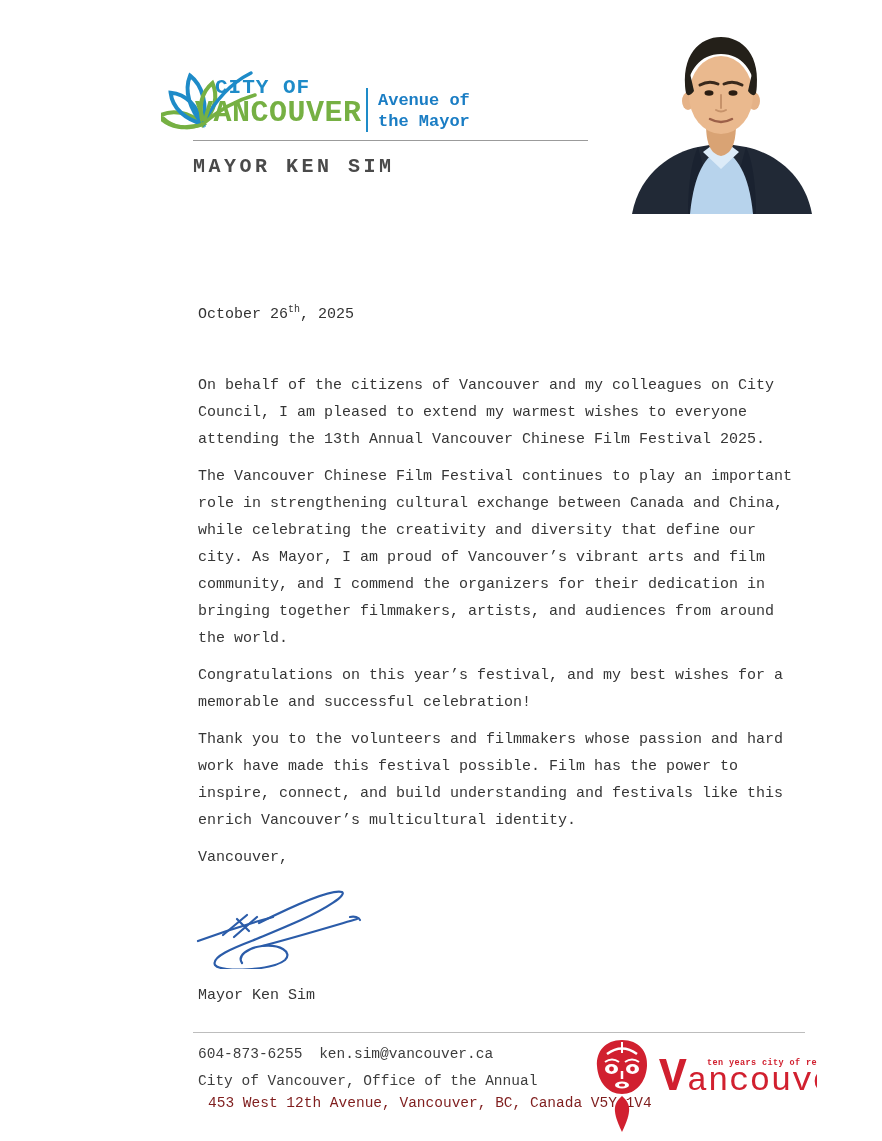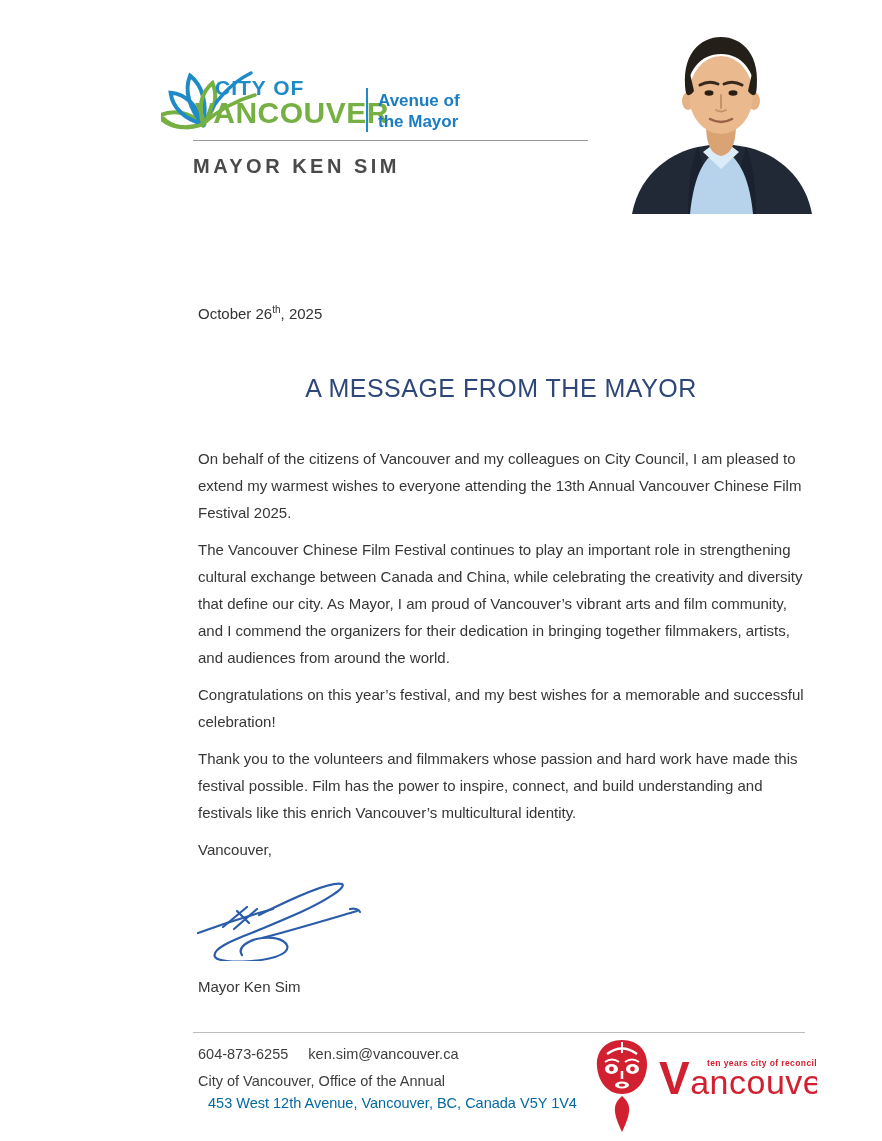--- a/index.html
+++ b/index.html
@@ -1,18 +1,18 @@
 <!DOCTYPE html>
 <html><head>
 <meta charset="utf-8">
 <style>
   * { margin:0; padding:0; box-sizing:border-box; }
   html,body { background:#ffffff; }
   body { font-family:"Liberation Sans","DejaVu Sans",sans-serif; color:#3a3a3a; }
-  .page { position:relative; width:752px; height:1141px; background:#fff; overflow:hidden; margin:0 auto; }
+  .page { position:relative; width:752px; height:1141px; background:#fff; overflow:hidden; margin:0 auto;font-family:Liberation Mono, monospace; }
 
   
   .flower-logo { position:absolute; left:96px; top:44px; }
   .logo-cityof { position:absolute; left:150px; top:76px; font-size:21px; font-weight:700; letter-spacing:1px; color:#1e8bc8; }
   .logo-vancouver { position:absolute; left:130px; top:96px; font-size:30px; font-weight:700; letter-spacing:0.5px; color:#76b043; }
   .logo-divider { position:absolute; left:301px; top:88px; width:2px; height:44px; background:#1e8bc8; }
   .logo-office { position:absolute; left:313px; top:90px; font-size:17px; font-weight:700; color:#1a7dc4; line-height:21px; }
   .header-rule { position:absolute; left:128px; top:140px; width:395px; height:1px; background:#9b9b9b; }
   .mayor-name-header { position:absolute; left:128px; top:155px; font-size:20px; font-weight:700; letter-spacing:3.5px; color:#4a4a4a; }
   .portrait { position:absolute; left:563px; top:33px; width:187px; height:181px; }
@@ -23,23 +23,23 @@
   .date-line sup { font-size:10px; }
   .letter-title { font-size:25px; line-height:34px; letter-spacing:0.5px; color:#2e4778; text-align:center; margin:0 0 40px 0; font-weight:400; }
   .content p.body-par { font-size:15px; line-height:27px; color:#363636; margin:0 0 10px 0; }
   .closing { font-size:15px; line-height:27px; color:#363636; margin:8px 0 6px 0; }
   .signature-wrap { margin:0 0 8px -5px; }
   .signer-name { font-size:15px; line-height:27px; color:#363636; }
 
   
   .footer-rule { position:absolute; left:128px; top:1032px; width:612px; height:1px; background:#bdbdbd; }
   .contact-row { position:absolute; left:133px; top:1046px; font-size:14.5px; color:#3d3d3d; }
-  .contact-row .email { margin-left:16px; }
+  .contact-row .email { margin-left:8px; }
   .footer-org { position:absolute; left:133px; top:1070px; font-size:14.5px; color:#3d3d3d; line-height:22px; }
-  .footer-addr { position:absolute; left:143px; top:1092px; font-size:14.5px; color:#0369a1; line-height:22px; }
+  .footer-addr { position:absolute; left:143px; top:1092px; font-size:14.5px; color:#7f1d1d; line-height:22px; }
 
   .recon-logo { position:absolute; left:528px; top:1038px; display:flex; align-items:flex-start; gap:8px; }
   .recon-wordmark-wrap { position:relative; margin-top:16px; }
   .recon-tagline { position:absolute; top:4px; left:48px; font-size:8.5px; font-weight:700; letter-spacing:0.4px; color:#d1202f; white-space:nowrap; }
   .recon-wordmark { font-size:34px; line-height:48px; color:#d1202f; font-weight:400; letter-spacing:0.5px; }
   .recon-wordmark::first-letter { font-size:46px; font-weight:700; }
 </style>
 </head>
 <body>
 
@@ -99,21 +99,20 @@
 
       <path d="M93,62 L93,75 M88,77 Q 93,80 98,77" stroke="#c6926a" stroke-width="2" fill="none" stroke-linecap="round"></path>
 
       <path d="M82,86 Q 93,92 104,86" stroke="#9c6048" stroke-width="2.5" fill="none" stroke-linecap="round"></path>
     </svg>
   </header>
 
   <main class="content">
     <p class="date-line"><span>October 26</span><sup>th</sup><span>, 2025</span></p>
 
-    <h1 class="letter-title">A MESSAGE FROM THE MAYOR</h1>
 
     <p class="body-par">On behalf of the citizens of Vancouver and my colleagues on City Council, I am pleased to extend my warmest wishes to everyone attending the 13th Annual Vancouver Chinese Film Festival 2025.</p>
     <p class="body-par">The Vancouver Chinese Film Festival continues to play an important role in strengthening cultural exchange between Canada and China, while celebrating the creativity and diversity that define our city. As Mayor, I am proud of Vancouver’s vibrant arts and film community, and I commend the organizers for their dedication in bringing together filmmakers, artists, and audiences from around the world.</p>
     <p class="body-par">Congratulations on this year’s festival, and my best wishes for a memorable and successful celebration!</p>
     <p class="body-par">Thank you to the volunteers and filmmakers whose passion and hard work have made this festival possible. Film has the power to inspire, connect, and build understanding and festivals like this enrich Vancouver’s multicultural identity.</p>
 
     <p class="closing">Vancouver,</p>
 
     <div class="signature-wrap">
       <svg width="190" height="92" viewBox="0 0 190 92" fill="none">

